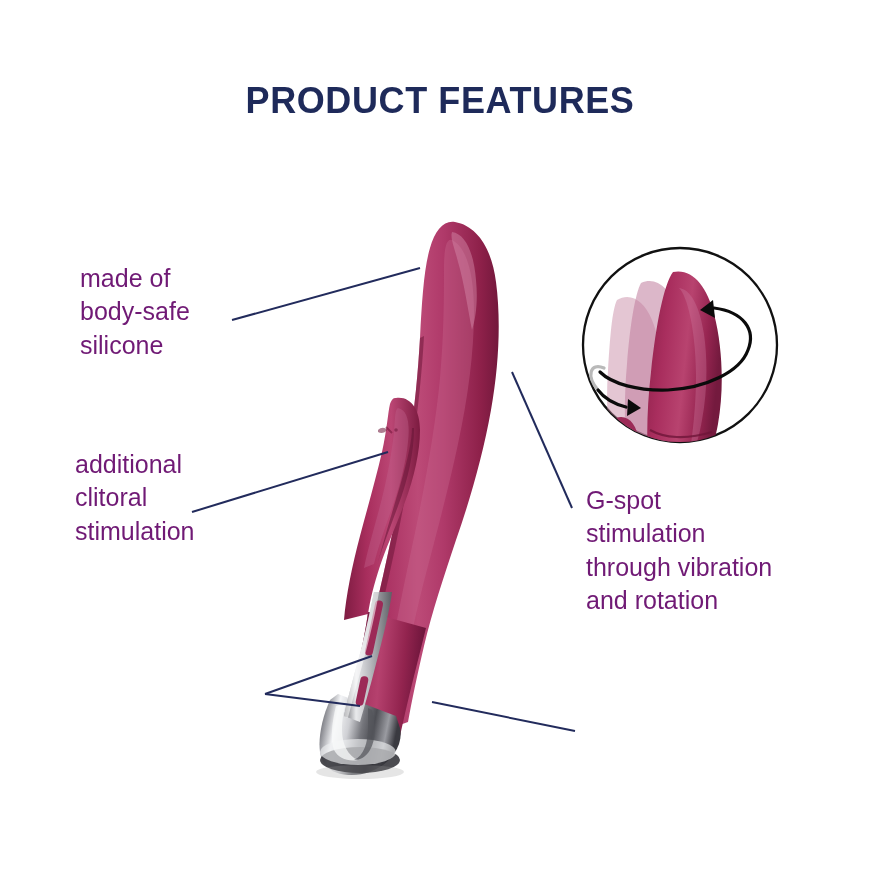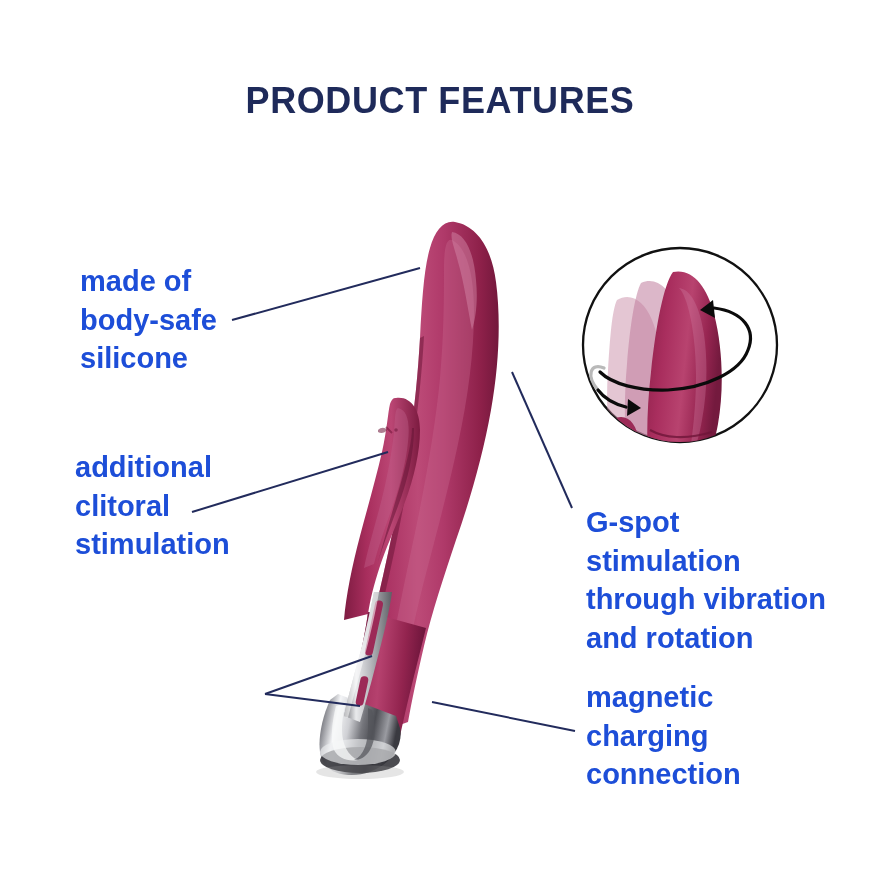--- a/index.html
+++ b/index.html
@@ -26,33 +26,32 @@
     text-align: center;
     font-family: "Liberation Sans", sans-serif;
     font-weight: bold;
     font-size: 36px;
     letter-spacing: 0.6px;
     color: #1e2a5a;
   }
   .callout {
     position: absolute;
     font-family: "Liberation Sans", sans-serif;
-    font-size: 29px;
+    font-size: 25px;
     line-height: 1.33;
-    color: #1d4ed8;
+    color: #701a75;
     white-space: pre-line;
-    font-weight: bold;
   }
   .callout.left  { text-align: left; }
   .callout.right { text-align: left; }
 
   #callout-silicone   { left: 80px;  top: 262px; width: 230px; }
   #callout-clitoral   { left: 75px;  top: 448px; width: 240px; }
   #callout-controls   { left: 76px;  top: 644px; width: 260px; }
-  #callout-gspot      { left: 586px; top: 503px; width: 260px; }
+  #callout-gspot      { left: 586px; top: 484px; width: 260px; }
   #callout-magnetic   { left: 586px; top: 678px; width: 250px; }
 
   #art-layer {
     position: absolute;
     inset: 0;
     width: 880px;
     height: 880px;
   }
   .leader { stroke: #222b5c; stroke-width: 2; fill: none; }
   .inset-ring { stroke: #111111; stroke-width: 2.3; fill: #ffffff; }
@@ -297,17 +296,14 @@
   <div class="callout left" id="callout-clitoral">additional
 clitoral
 stimulation</div>
 
 
   <div class="callout right" id="callout-gspot">G-spot
 stimulation
 through vibration
 and rotation</div>
 
-  <div class="callout right" id="callout-magnetic">magnetic
-charging
-connection</div>
 
 </div>
 
 </body></html>

